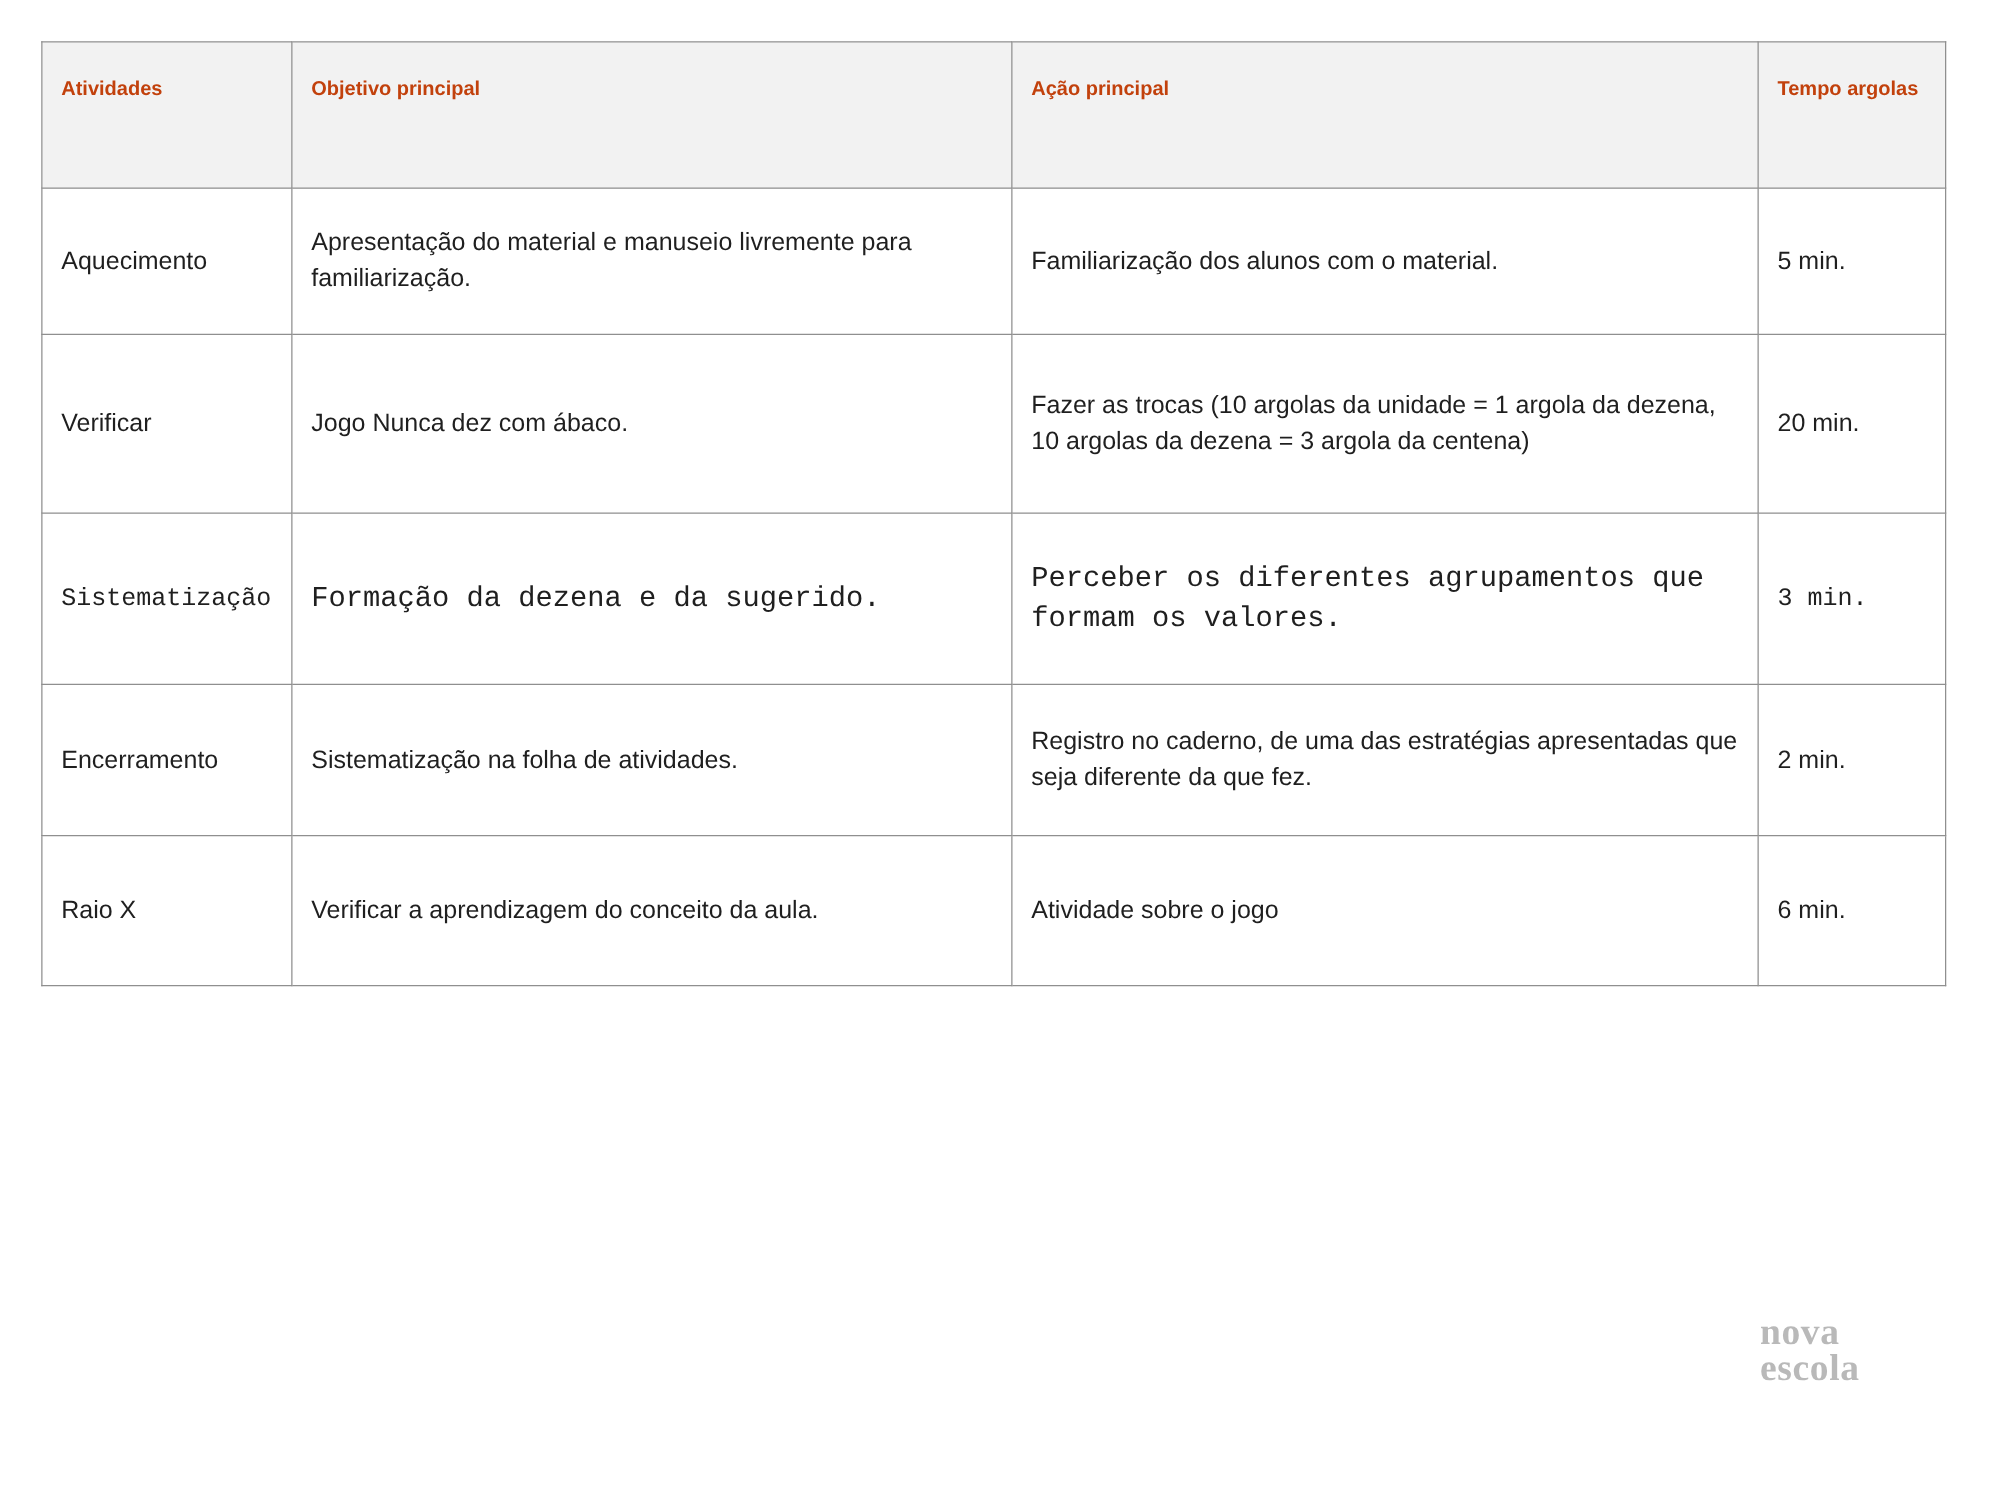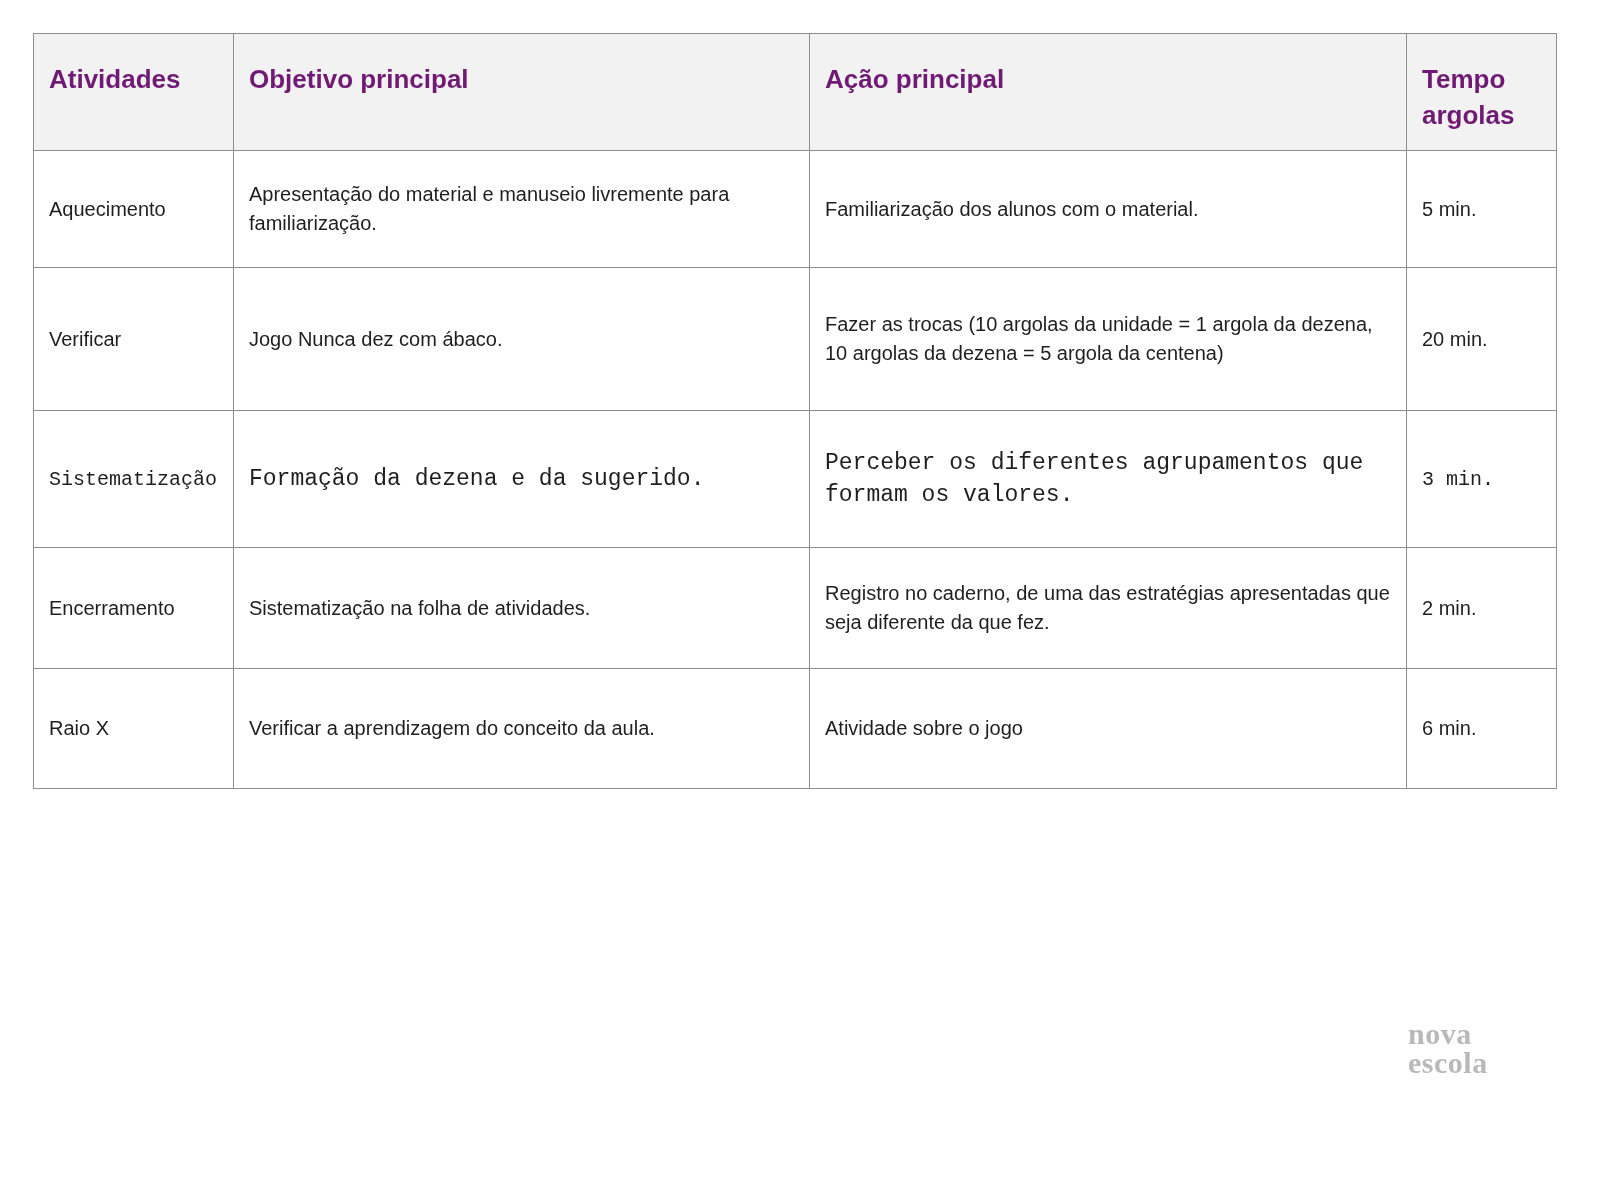--- a/index.html
+++ b/index.html
@@ -32,22 +32,22 @@
 
   table.lesson th, table.lesson td {
     border: 1px solid #8f8f8f;
     padding: 10px 15px;
     box-sizing: border-box;
     text-align: left;
     word-wrap: break-word;
   }
   table.lesson th {
     background: #f2f2f2;
-    color: #701a75;
-    font-size: 26px;
+    color: #c2410c;
+    font-size: 16px;
     font-weight: 700;
     vertical-align: top;
     padding-top: 27px;
     line-height: 1.4;
   }
   table.lesson td {
     color: #1f1f1f;
     font-size: 20px;
     font-weight: 400;
     vertical-align: middle;
@@ -64,21 +64,21 @@
   tr.row-0 { height: 117px; }
   tr.row-1 { height: 143px; }
   tr.row-2 { height: 175px; }
   tr.row-3 { height: 137px; font-family: Liberation Mono, monospace; }
   tr.row-4 { height: 121px; }
   tr.row-5 { height: 120px; }
 
   .logo {
     position: absolute;
     left: 1408px;
-    top: 1020px;
+    top: 1052px;
     font-family: "Liberation Serif", "DejaVu Serif", serif;
     font-weight: 700;
     font-size: 30px;
     line-height: 0.95;
     color: #b9b9b9;
     letter-spacing: 0.5px;
     user-select: none;
   }
   .logo div { margin: 0; padding: 0; }
 </style>
@@ -105,21 +105,21 @@
     <tbody>
       <tr class="row-0">
         <td class="col-activity">Aquecimento</td>
         <td>Apresentação do material e manuseio livremente para familiarização.</td>
         <td>Familiarização dos alunos com o material.</td>
         <td>5 min.</td>
       </tr>
       <tr class="row-1">
         <td class="col-activity">Verificar</td>
         <td>Jogo Nunca dez com ábaco.</td>
-        <td>Fazer as trocas (10 argolas da unidade = 1 argola da dezena, 10 argolas da dezena = 5 argola da centena)</td>
+        <td>Fazer as trocas (10 argolas da unidade = 1 argola da dezena, 10 argolas da dezena = 3 argola da centena)</td>
         <td>20 min.</td>
       </tr>
       <tr class="row-3">
         <td class="col-activity">Sistematização</td>
         <td class="lg">Formação da dezena e da sugerido.</td>
         <td class="lg">Perceber os diferentes agrupamentos que formam os valores.</td>
         <td>3 min.</td>
       </tr>
       <tr class="row-4">
         <td class="col-activity">Encerramento</td>

